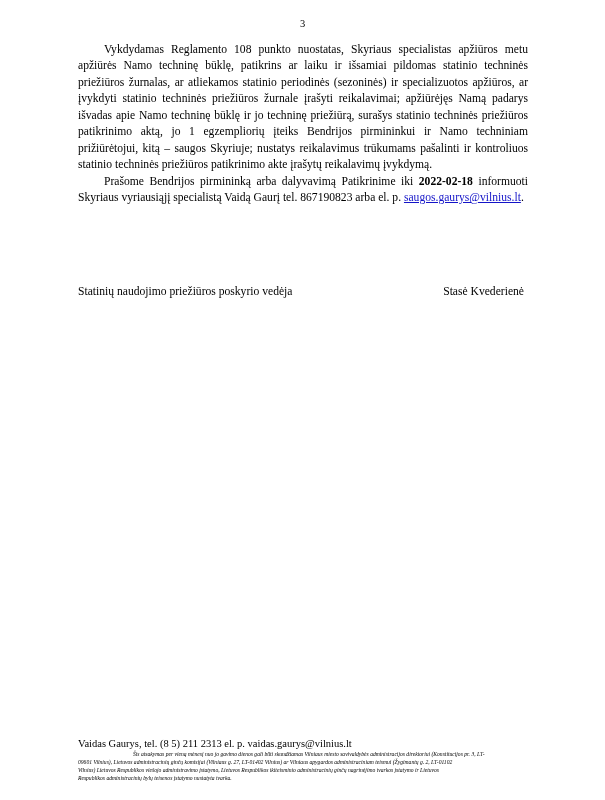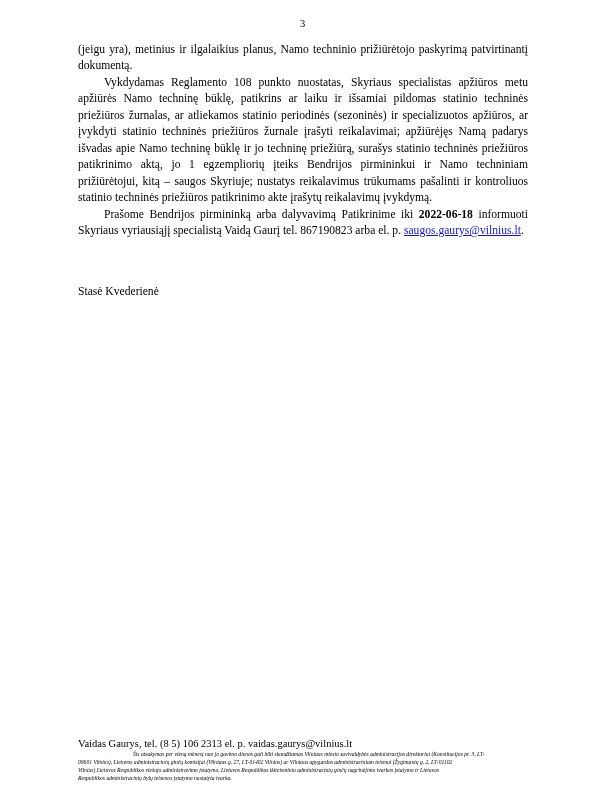--- a/index.html
+++ b/index.html
@@ -96,30 +96,30 @@
   }
 </style>
 </head>
 <body>
 
 <div class="page">
 
   <div class="page-number">3</div>
 
   <div class="body-text">
-    <p>(jeigu yra), metinius ir ilgalaikius planus, Namo techninio prižiūrėtojo paskyrimą patvirtinantį dokumentą.</p>
     <p class="indent">Vykdydamas Reglamento 108 punkto nuostatas, Skyriaus specialistas apžiūros metu apžiūrės Namo techninę būklę, patikrins ar laiku ir išsamiai pildomas statinio techninės priežiūros žurnalas, ar atliekamos statinio periodinės (sezoninės) ir specializuotos apžiūros, ar įvykdyti statinio techninės priežiūros žurnale įrašyti reikalavimai; apžiūrėjęs Namą padarys išvadas apie Namo techninę būklę ir jo techninę priežiūrą, surašys statinio techninės priežiūros patikrinimo aktą, jo 1 egzempliorių įteiks Bendrijos pirmininkui ir Namo techniniam prižiūrėtojui, kitą – saugos Skyriuje; nustatys reikalavimus trūkumams pašalinti ir kontroliuos statinio techninės priežiūros patikrinimo akte įrašytų reikalavimų įvykdymą.</p>
-    <p class="indent"><span>Prašome Bendrijos pirmininką arba dalyvavimą Patikrinime iki </span><span class="bold">2022-06-18</span><span> informuoti Skyriaus vyriausiąjį specialistą Vaidą Gaurį tel. 867190823 arba el. p. </span><a class="link" href="#">saugos.gaurys@vilnius.lt</a><span>.</span></p>
+    <p class="indent"><span>Prašome Bendrijos pirmininką arba dalyvavimą Patikrinime iki </span><span class="bold">2022-02-18</span><span> informuoti Skyriaus vyriausiąjį specialistą Vaidą Gaurį tel. 867190823 arba el. p. </span><a class="link" href="#">saugos.gaurys@vilnius.lt</a><span>.</span></p>
   </div>
 
   <div class="signature-block">
+    <span class="sig-left">Statinių naudojimo priežiūros poskyrio vedėja</span>
     <span class="sig-right">Stasė Kvederienė</span>
   </div>
 
   <div class="footer">
-    <div class="footer-line">Vaidas Gaurys, tel. (8 5) 106 2313 el. p. vaidas.gaurys@vilnius.lt</div>
+    <div class="footer-line">Vaidas Gaurys, tel. (8 5) 211 2313 el. p. vaidas.gaurys@vilnius.lt</div>
     <div class="footer-fine">Šis atsakymas per vieną mėnesį nuo jo gavimo dienos gali būti skundžiamas Vilniaus miesto savivaldybės administracijos direktoriui (Konstitucijos pr. 3, LT-</div>
     <div class="footer-fine no-indent">09601 Vilnius), Lietuvos administracinių ginčų komisijai (Vilniaus g. 27, LT-01402 Vilnius) ar Vilniaus apygardos administraciniam teismui (Žygimantų g. 2, LT-01102</div>
     <div class="footer-fine no-indent">Vilnius) Lietuvos Respublikos viešojo administravimo įstatymo, Lietuvos Respublikos ikiteisminio administracinių ginčų nagrinėjimo tvarkos įstatymo ir Lietuvos</div>
     <div class="footer-fine no-indent">Respublikos administracinių bylų teisenos įstatymo nustatyta tvarka.</div>
   </div>
 
 </div>
 
 </body></html>

